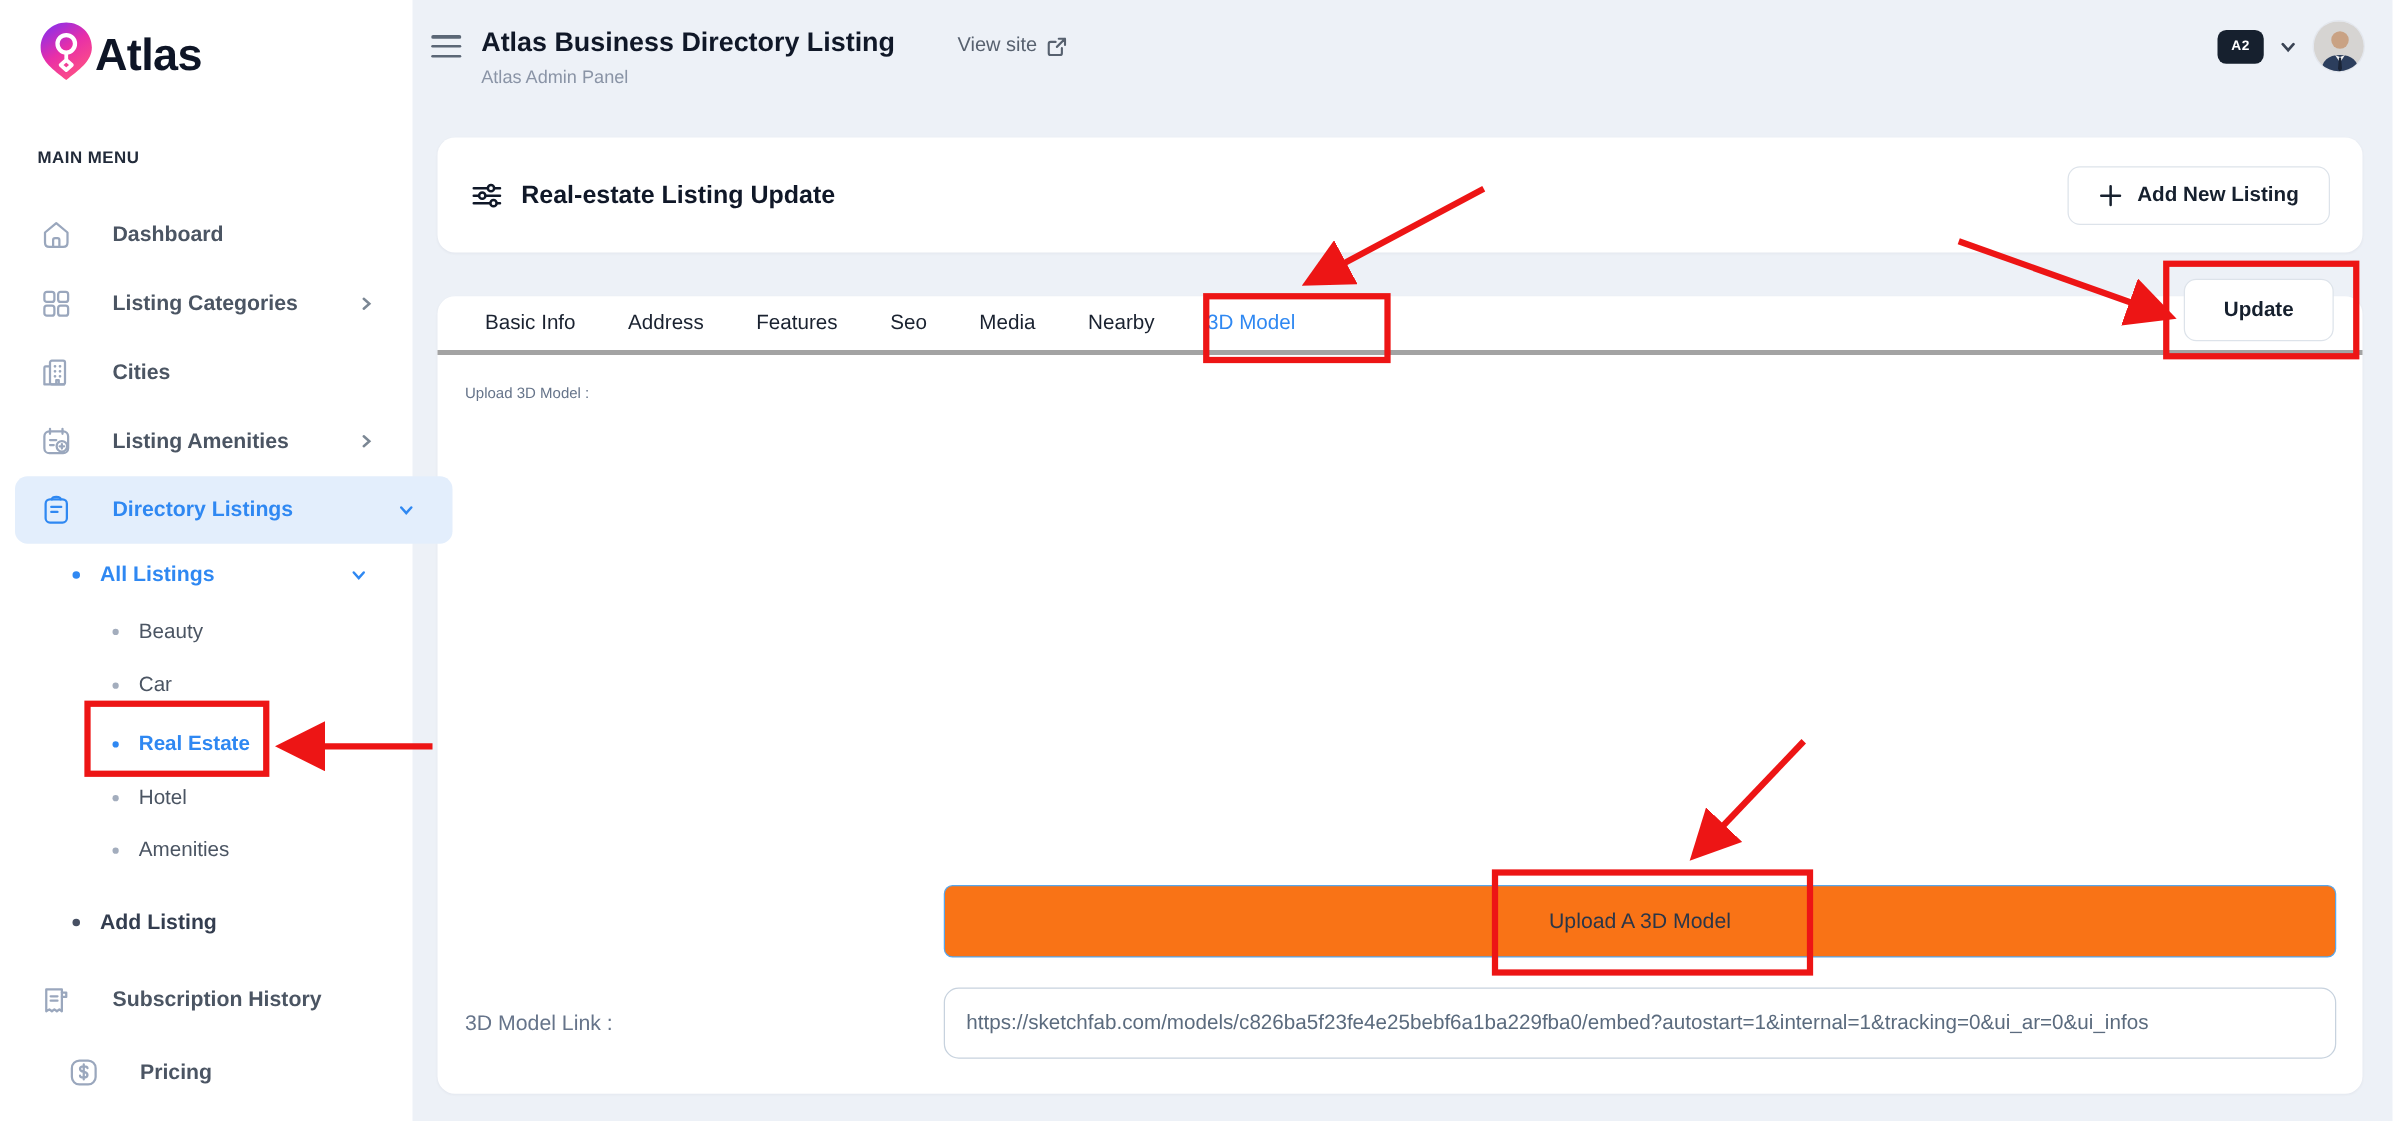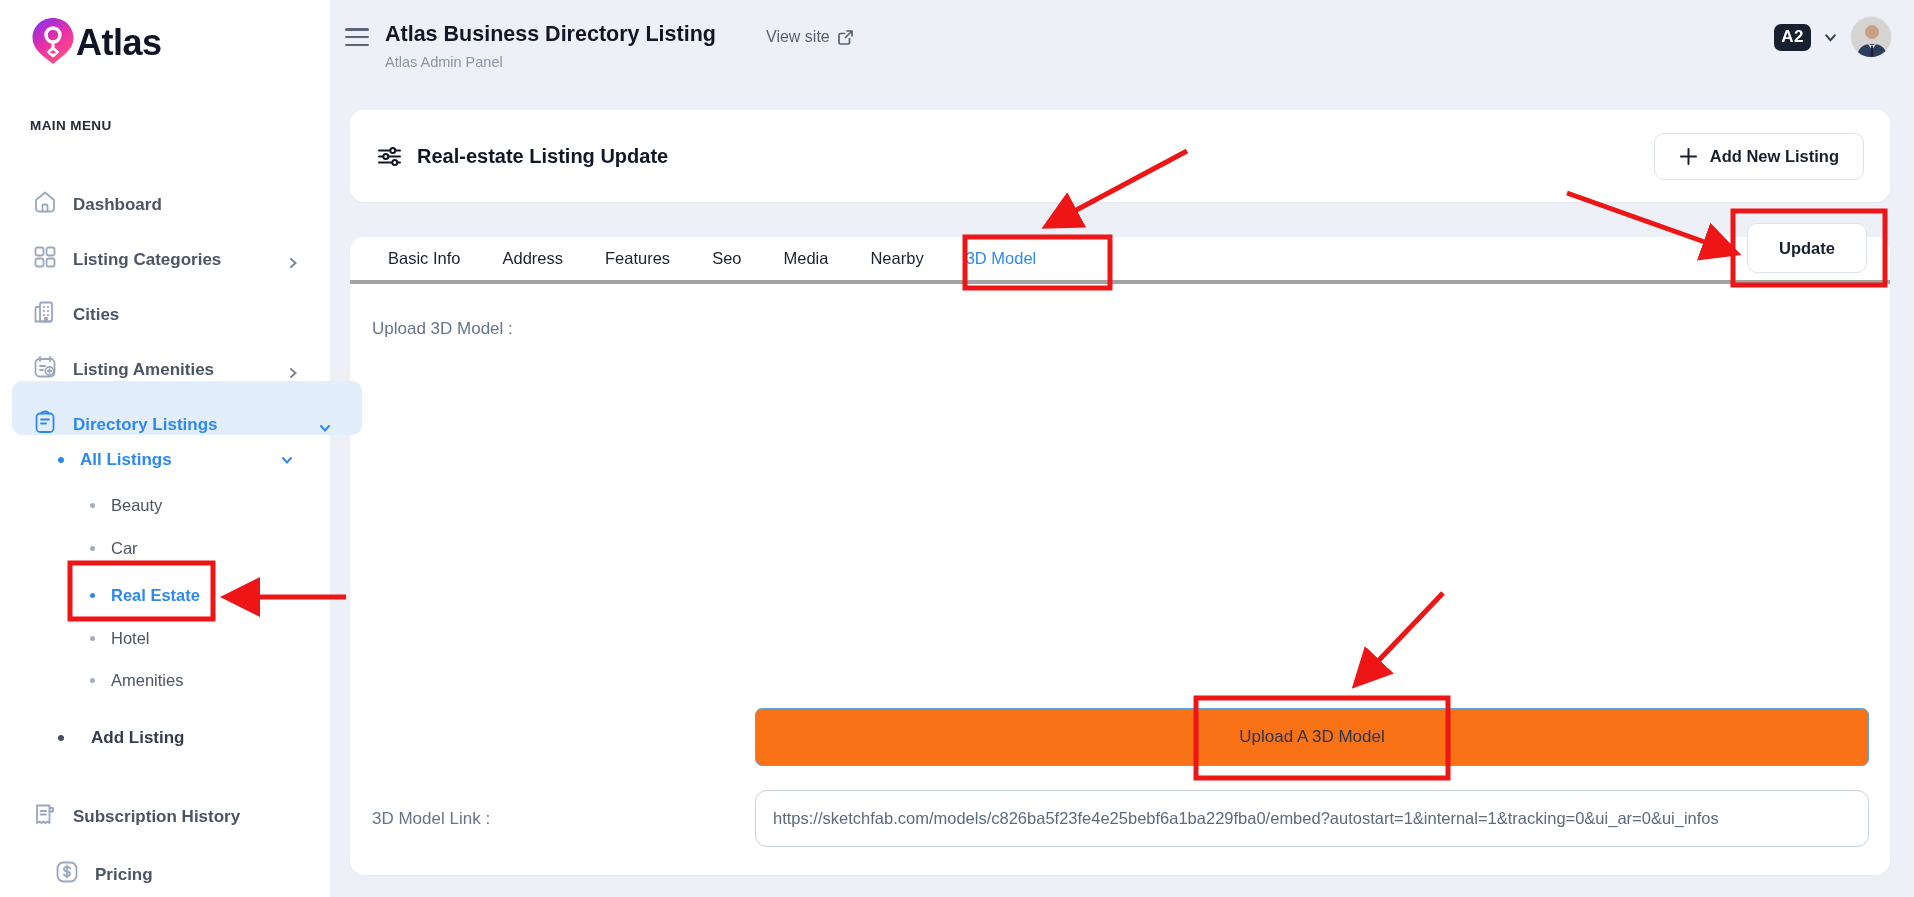--- a/index.html
+++ b/index.html
@@ -5,68 +5,68 @@
   * { margin:0; padding:0; box-sizing:border-box; }
   html,body { width:1914px; height:897px; font-family:"Liberation Sans", sans-serif; }
   body { background:#edf1f7; overflow:hidden; position:relative; }
 
   
   .sidebar { position:absolute; left:0; top:0; width:330px; height:897px; background:#ffffff; z-index:2; }
   .logo-row { position:absolute; left:30px; top:16px; display:flex; align-items:center; gap:0; }
   .logo-text { font-size:36px; font-weight:700; color:#0e1526; letter-spacing:-0.5px; }
   .menu-label { position:absolute; left:30px; top:118px; font-size:13.5px; font-weight:700; color:#222b3a; letter-spacing:0.4px; }
 
-  .side-item { position:absolute; left:0; width:330px; height:54px; display:flex; align-items:flex-end; padding-left:32px; gap:15px; cursor:pointer; }
+  .side-item { position:absolute; left:0; width:330px; height:54px; display:flex; align-items:center; padding-left:32px; gap:32px; cursor:pointer; }
   .side-item .lbl { font-size:17px; font-weight:600; color:#4b5563; }
   .side-item svg.mi { flex:0 0 auto; }
   .side-item .chev { position:absolute; right:30px; }
 
   .side-item.active { left:12px; width:350px; border-radius:10px; background:#e3eefc; padding-left:20px; }
   .side-item.active .lbl { color:#2f88f2; }
 
   .sub-item { position:absolute; left:0; width:330px; height:44px; display:flex; align-items:center; padding-left:58px; gap:16px; cursor:pointer; }
   .sub-item .dot { width:6px; height:6px; border-radius:50%; background:#2f88f2; flex:0 0 auto; }
   .sub-item .lbl { font-size:17px; font-weight:600; color:#2f88f2; }
   .sub-item .chev { position:absolute; right:36px; }
 
   .sub2-item { position:absolute; left:0; width:330px; height:42px; display:flex; align-items:center; padding-left:90px; gap:16px; cursor:pointer; }
   .sub2-item .dot { width:5px; height:5px; border-radius:50%; background:#a3adbd; flex:0 0 auto; }
   .sub2-item .lbl { font-size:16.5px; font-weight:500; color:#4b5563; }
   .sub2-item.hl .dot { background:#2f88f2; }
   .sub2-item.hl .lbl { color:#2f88f2; font-weight:600; }
   .sub-item.dark .dot { background:#475063; }
-  .sub-item.dark .lbl { color:#333d4f; font-weight:700;margin-left:11px; }
+  .sub-item.dark .lbl { color:#333d4f; font-weight:700; }
 
   
   .hamburger { position:absolute; left:345px; top:28px; width:24px; height:18px; display:flex; flex-direction:column; justify-content:space-between; cursor:pointer; }
   .hamburger span { display:block; height:2.5px; background:#5b6776; border-radius:2px; }
   .page-head { position:absolute; left:385px; top:22px; }
   .page-head .t { font-size:21.5px; font-weight:700; color:#101828; }
   .page-head .s { font-size:14.5px; color:#8a94a6; margin-top:7px; }
   .view-site { position:absolute; left:766px; top:28px; display:flex; align-items:center; gap:7px; font-size:16px; color:#57616f; cursor:pointer; }
   .header-right { position:absolute; right:22px; top:16px; display:flex; align-items:center; gap:12px; }
-  .lang-badge { width:37px; height:27px; background:#16202e; border-radius:7px; display:flex; align-items:center; justify-content:center; color:#fff; font-size:17px; font-weight:700; cursor:pointer; letter-spacing:0.5px; }
+  .lang-badge { width:37px; height:27px; background:#16202e; border-radius:7px; display:flex; align-items:center; justify-content:center; color:#fff; font-size:11px; font-weight:700; cursor:pointer; letter-spacing:0.5px; }
   .avatar { width:42px; height:42px; border-radius:50%; overflow:hidden; cursor:pointer; border:1px solid #e3e7ee; }
 
   
   .card { position:absolute; background:#fff; border-radius:14px; box-shadow:0 1px 2px rgba(16,24,40,0.04); }
   .card1 { left:350px; top:110px; width:1540px; height:92px; display:flex; align-items:center; justify-content:space-between; padding:0 26px; }
   .card1 .title-wrap { display:flex; align-items:center; gap:14px; }
   .card1 .title { font-size:20px; font-weight:700; color:#101828; }
   .btn { background:#fff; border:1px solid #dde3ea; border-radius:10px; font-family:"Liberation Sans",sans-serif; font-size:16.5px; font-weight:600; color:#16202e; cursor:pointer; }
   .add-btn { display:flex; align-items:center; gap:12px; padding:13px 24px; }
 
   .card2 { left:350px; top:237px; width:1540px; height:638px; }
   .tabs { display:flex; align-items:center; gap:42px; height:47px; padding-left:38px; border-bottom:4px solid #a3a3a3; }
   .tab { font-size:16.5px; font-weight:500; color:#1a2230; cursor:pointer; }
   .tab.active { color:#2f88f2; }
 
   .update-btn { position:absolute; left:1747px; top:223px; width:120px; height:50px; z-index:4; }
 
-  .upload-label { position:absolute; left:22px; top:70px; font-size:17px; color:#66748a;margin-top:12px; }
+  .upload-label { position:absolute; left:22px; top:70px; font-size:12px; color:#66748a; }
   .upload-wide-btn { position:absolute; left:405px; top:471px; width:1114px; height:58px; background:#f97316; border:1px solid #58a6ea; border-radius:7px; display:flex; align-items:center; justify-content:center; font-size:17px; color:#2b3648; cursor:pointer; }
   .link-label { position:absolute; left:22px; top:572px; font-size:17px; color:#66748a; }
   .link-input { position:absolute; left:405px; top:553px; width:1114px; height:57px; border:1px solid #c7d2de; border-radius:12px; padding:0 17px; font-family:"Liberation Sans",sans-serif; font-size:16.5px; color:#5b6b7e; background:#fff; outline:none; }
 
   
   .overlay { position:absolute; left:0; top:0; width:1914px; height:897px; z-index:9; pointer-events:none; }
 </style>
 </head>
 <body>
 

